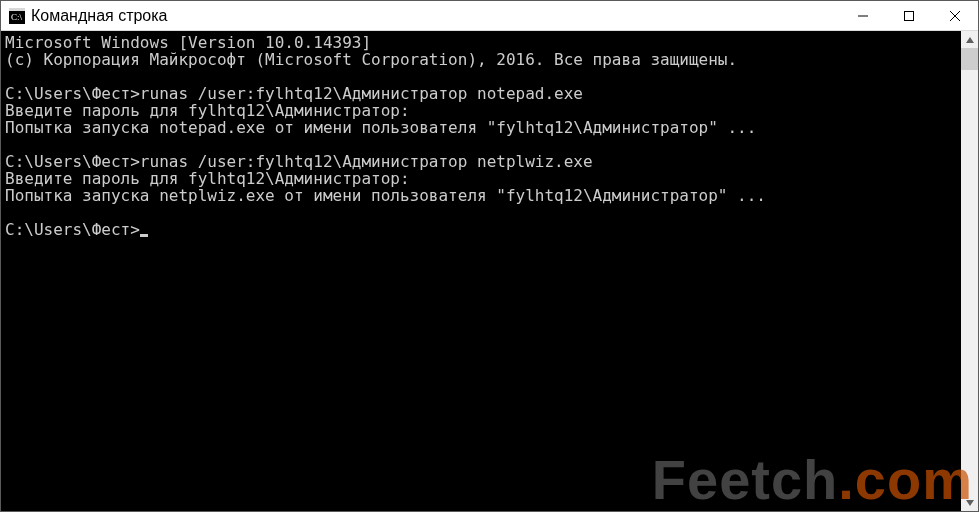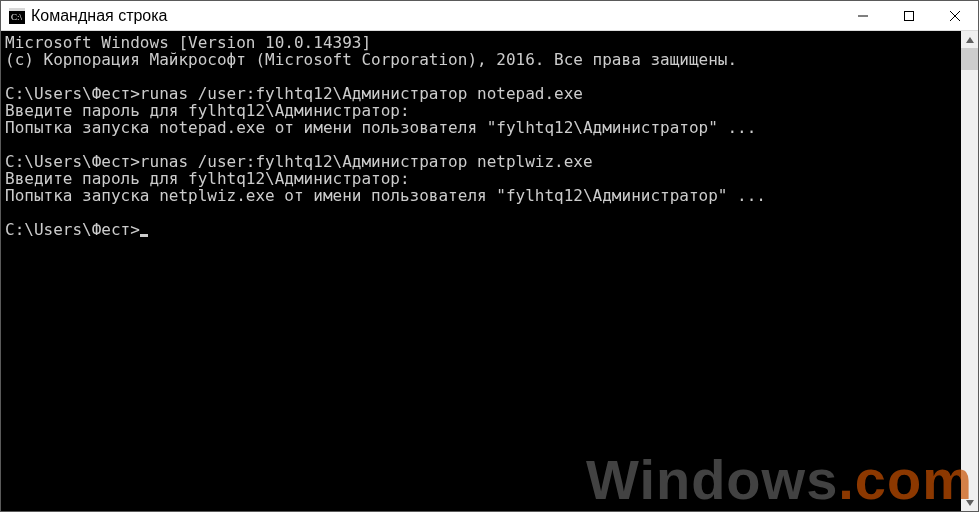--- a/index.html
+++ b/index.html
@@ -181,14 +181,14 @@
       <div class="sb-btn">
         <svg viewBox="0 0 10 10" width="10" height="10">
             <polygon points="1,2 9,2 5,8" fill="#606060"></polygon>
           </svg>
       </div>
     </div>
   </div>
 </div>
 
 <div class="watermark">
-  <span class="wm-feetch">Windows</span><span class="wm-dot">.</span><span class="wm-com">com</span>
+  <span class="wm-feetch">Feetch</span><span class="wm-dot">.</span><span class="wm-com">com</span>
 </div>
 
 </body></html>

